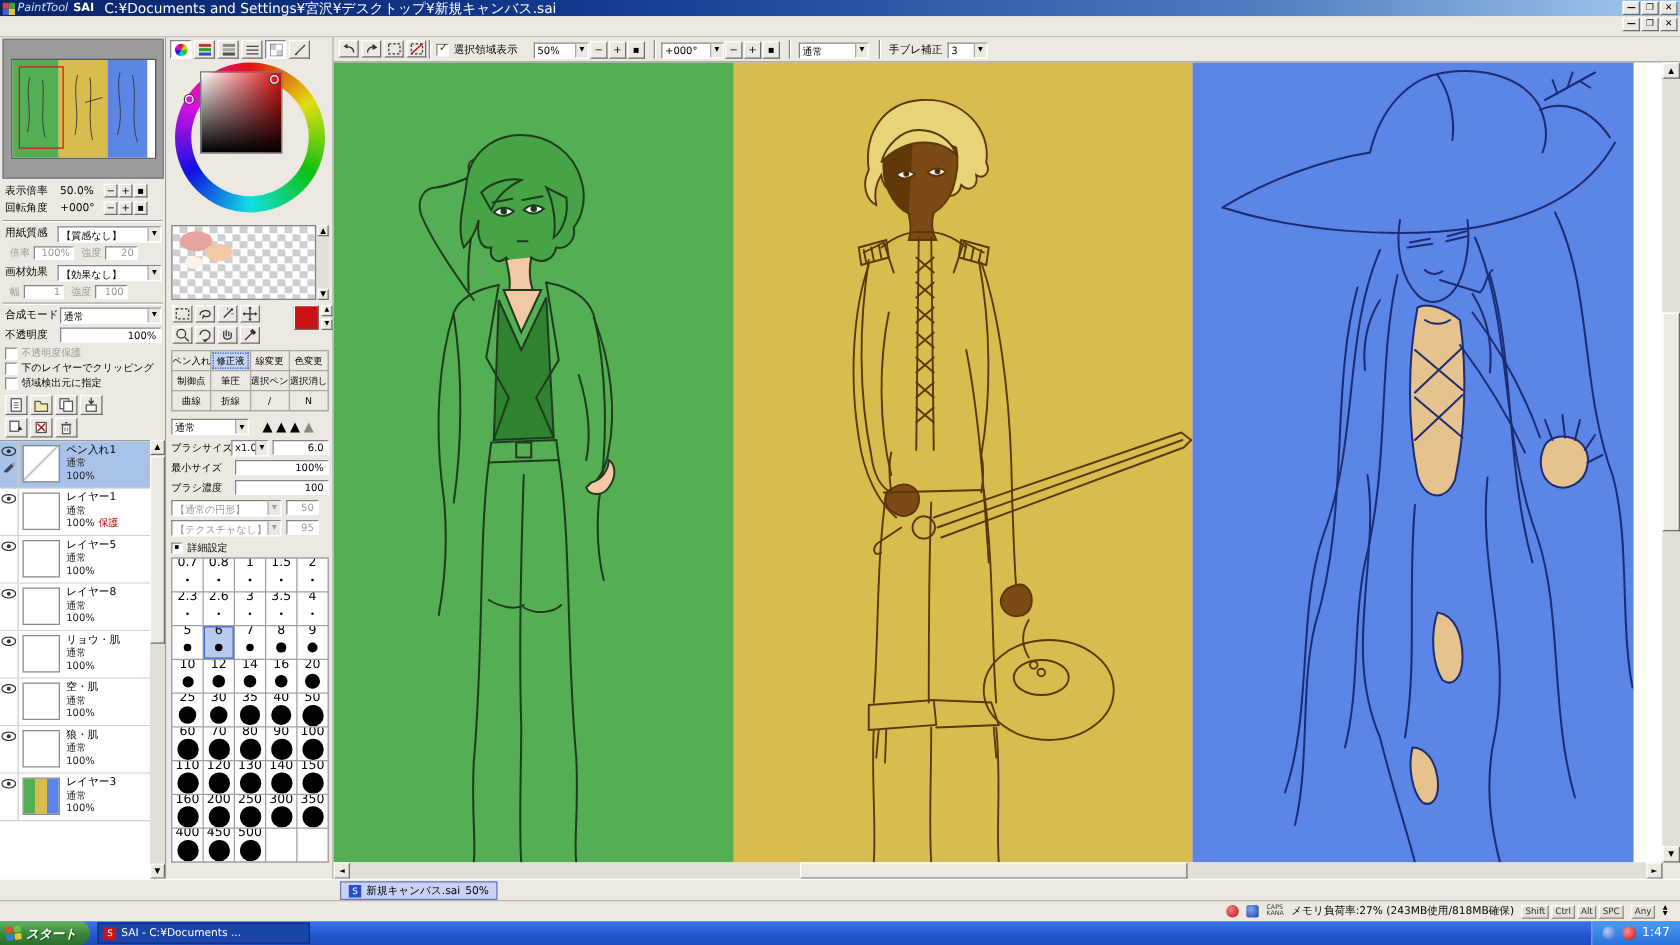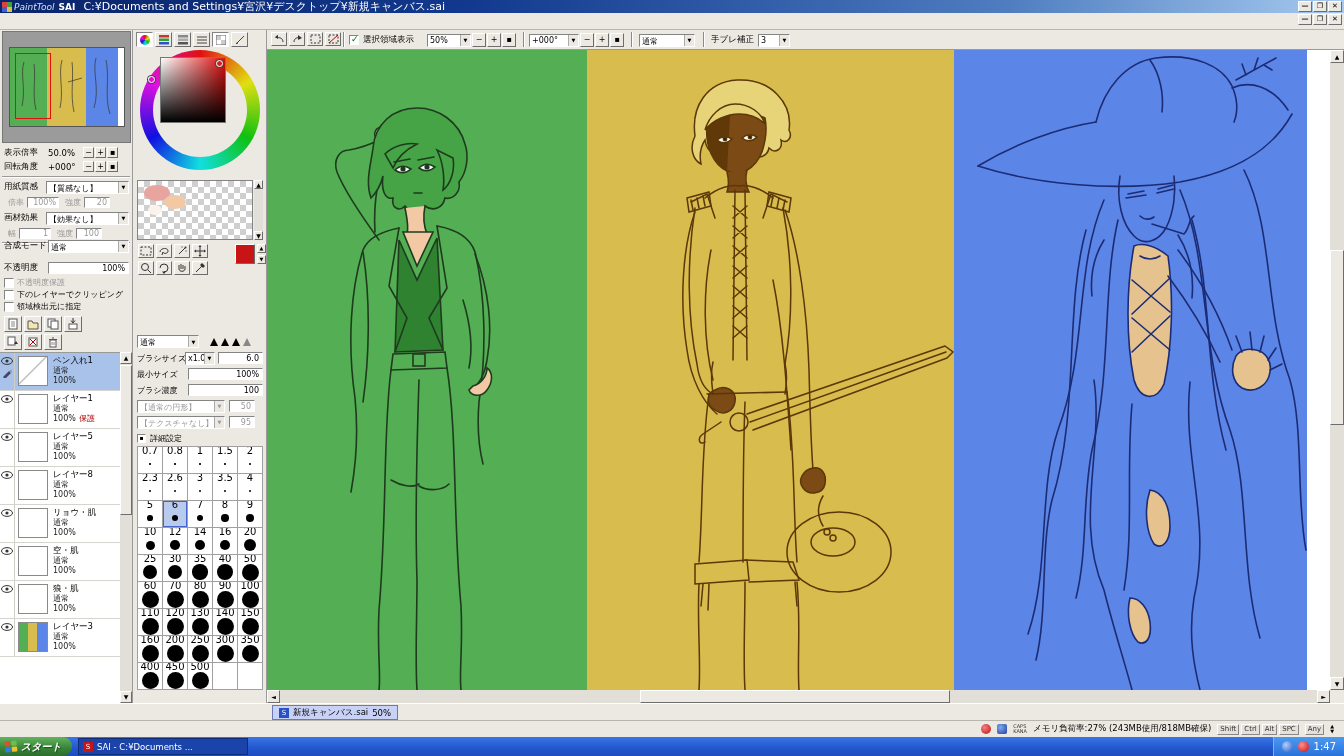--- a/index.html
+++ b/index.html
@@ -176,21 +176,21 @@
         <span class="ca">▼</span>
     </div>
   </div>
   <div class="row gray" style="top:197px;height:13px">
     <span class="lab8" style="margin-left:8px">幅</span>
     <div class="bi" style="width:32px;height:11px;margin-left:3px;font-size:8px;text-align:right;padding-right:2px">1</div>
     <span class="lab8" style="margin-left:6px">強度</span>
     <div class="bi" style="width:26px;height:11px;margin-left:3px;font-size:8px;text-align:right;padding-right:2px">100</div>
   </div>
   <div class="hr" style="top:212px"></div>
-  <div class="row" style="top:209px;height:14px">
+  <div class="row" style="top:215px;height:14px">
     <span class="lab" style="margin-left:4px;width:44px">合成モード</span>
     <div class="combo" style="flex:1;margin-right:3px">
       <span class="cv">通常</span>
         <span class="ca">▼</span>
     </div>
   </div>
   <div class="row" style="top:231px;height:14px">
     <span class="lab" style="margin-left:4px;width:44px">不透明度</span>
     <div class="bi" style="flex:1;margin-right:3px;height:12px;font-size:8px;text-align:right;padding:1px 3px 0 0">100%</div>
   </div>
@@ -485,20 +485,34 @@
   </div>
   <div id="swatchblk">
     <div style="display:flex;gap:2px">
       <div id="cursw" style="background: rgb(200, 20, 20);"></div>
       <div style="display:flex;flex-direction:column;gap:2px">
         <div class="spin btn bo">▲</div>
         <div class="spin btn bo">▼</div>
       </div>
     </div>
   </div>
+  <div id="toolgrid">
+      <div class="tcell">ペン入れ</div>
+      <div class="tcell sel">修正液</div>
+      <div class="tcell">線変更</div>
+      <div class="tcell">色変更</div>
+      <div class="tcell">制御点</div>
+      <div class="tcell">筆圧</div>
+      <div class="tcell">選択ペン</div>
+      <div class="tcell">選択消し</div>
+      <div class="tcell">曲線</div>
+      <div class="tcell">折線</div>
+      <div class="tcell">/</div>
+      <div class="tcell">N</div>
+    </div>
   <div class="row" style="top:304px;height:15px">
     <div class="combo" style="width:62px;margin-left:4px">
       <span class="cv">通常</span>
         <span class="ca">▼</span>
     </div>
     <div style="display:flex;align-items:flex-end;margin-left:8px">
       <span class="tri"></span>
       <span class="tri"></span>
       <span class="tri"></span>
       <span class="tri o"></span>

